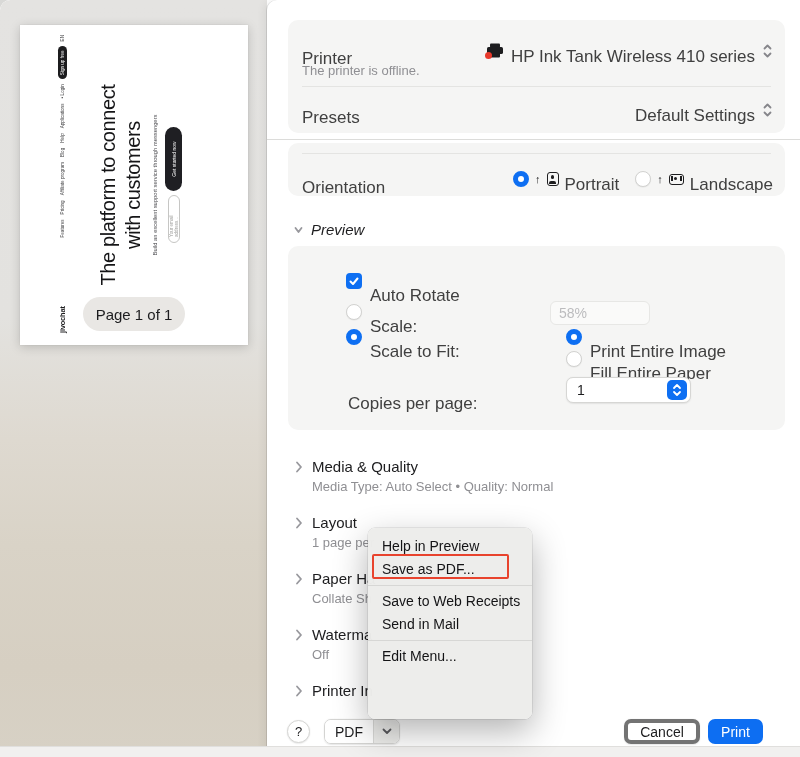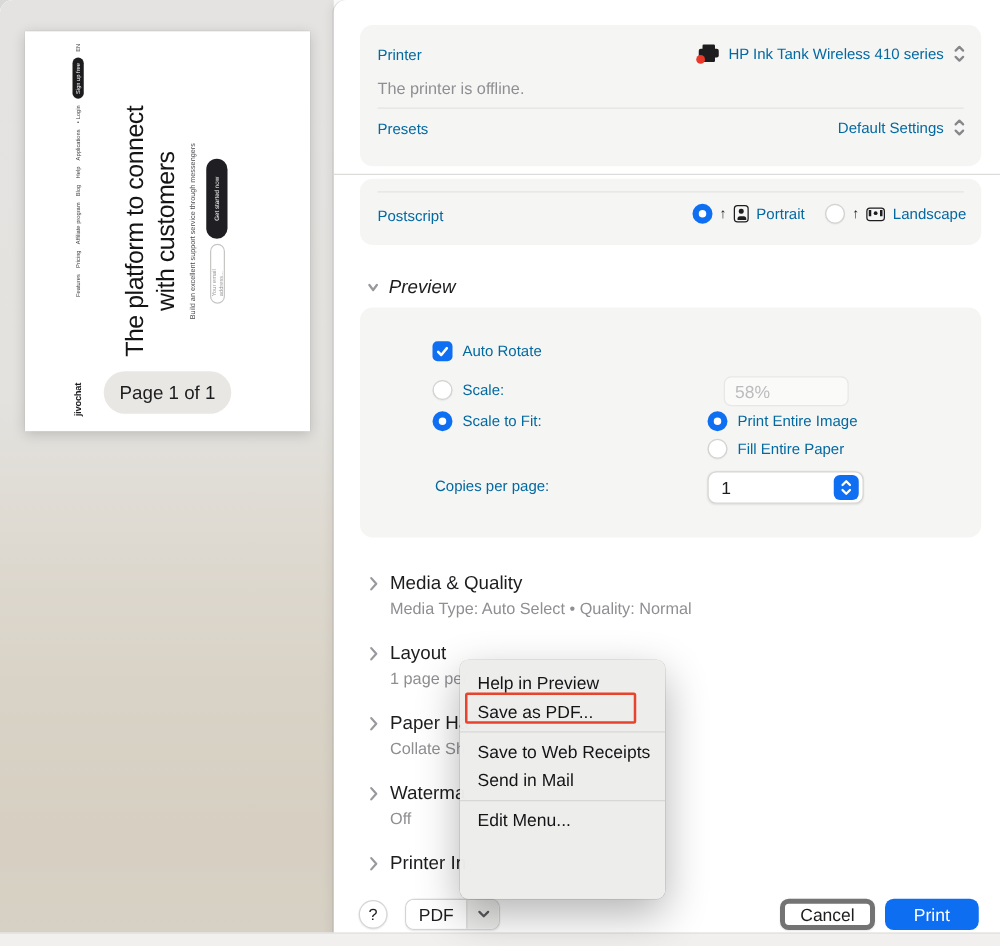--- a/index.html
+++ b/index.html
@@ -30,21 +30,21 @@
     display:flex; align-items:center; padding-left:5px; font-size:4.6px; color:#9a9a98; background:#fff; }
   .thumb-cta { width:64px; height:17px; background:#1f1f23; border-radius:8.5px; color:#fff;
     font-size:5px; display:flex; align-items:center; justify-content:center; }
   .page-badge { position:absolute; left:83px; top:297px; width:102px; height:34px; border-radius:17px;
     background:#e9e7e4; display:flex; align-items:center; justify-content:center; font-size:15px; color:#1d1d1f; }
 
   
   .dialog-pane { position:absolute; left:267px; top:0; width:533px; height:757px; background:#ffffff;
     border-top-left-radius:10px; box-shadow:-1px 0 0 rgba(0,0,0,.10), -3px 0 8px rgba(0,0,0,.06); }
   .group { position:absolute; left:21px; width:497px; background:#f5f5f4; border-radius:10px; }
-  .lbl { font-size:12px; color:#0369a1; }
+  .lbl { font-size:17px; color:#404040;margin-top:12px; }
   .sub { font-size:13px; color:#8f8f93; }
   .hdiv { position:absolute; height:1px; background:#e4e4e2; }
 
   .val-cluster { position:absolute; display:flex; align-items:center; gap:7px; }
 
   .stepper-gray { width:11px; height:16px; }
   .stepper-gray polyline { fill:none; stroke:#86868b; stroke-width:1.8; stroke-linecap:round; stroke-linejoin:round; }
 
   .sep-full { position:absolute; left:0; top:139px; width:533px; height:1px; background:#dcdcda; }
 
@@ -89,21 +89,21 @@
     display:flex; align-items:center; justify-content:center; font-size:13px; color:#1d1d1f; }
   .pdf-split { position:absolute; left:57px; top:719px; height:25px; display:flex; border:1px solid #d4d4d2;
     border-radius:7px; overflow:hidden; box-shadow:0 0.5px 1.5px rgba(0,0,0,.10); }
   .pdf-main { width:48px; background:#fff; display:flex; align-items:center; justify-content:center; font-size:14px; }
   .pdf-arrow { width:26px; background:#ececea; border-left:1px solid #d8d8d6; display:flex; align-items:center; justify-content:center; }
   .pdf-arrow svg { width:10px; height:7px; }
   .pdf-arrow polyline { fill:none; stroke:#5a5a5e; stroke-width:1.8; stroke-linecap:round; stroke-linejoin:round; }
   .btn { position:absolute; top:719px; height:25px; border-radius:7px; display:flex; align-items:center;
     justify-content:center; font-size:14px; }
   .btn-cancel { left:357px; width:76px; background:#fff; border:4px solid #737373; box-shadow:0 0.5px 1.5px rgba(0,0,0,.10); color:#1d1d1f; }
-  .btn-print { left:441px; width:75px; background:#0d6ef2; color:#fff; font-weight:500; }
+  .btn-print { left:441px; width:55px; background:#0d6ef2; color:#fff; font-weight:500; }
   .bottom-strip { position:absolute; left:0; top:746px; width:800px; height:11px; background:#f1f0ef; border-top:1px solid #e0dfdd; z-index:5; }
 
   
   .printer-icon { position:relative; width:19px; height:16px; flex:none; }
   .printer-icon .dot { position:absolute; left:0; bottom:0; width:7px; height:7px; border-radius:50%; background:#e8392b; }
 
   
   .pdf-menu { position:absolute; left:368px; top:528px; width:164px; height:191px; background:rgba(237,237,235,.98);
     border-radius:7px; box-shadow:0 0 0 0.5px rgba(0,0,0,.14), 0 12px 34px rgba(0,0,0,.30); z-index:40; padding-top:7px; }
   .menu-item { height:23px; line-height:23px; padding-left:14px; font-size:14px; color:#141416; white-space:nowrap; }
@@ -175,21 +175,21 @@
           <polyline points="2.5,5.5 5.5,2.5 8.5,5.5"></polyline>
             <polyline points="2.5,10.5 5.5,13.5 8.5,10.5"></polyline>
         </svg>
       </div>
     </div>
 
     <div class="sep-full"></div>
 
     <div class="group" style="top:143px; height:53px;">
       <div class="hdiv" style="left:14px; right:14px; top:10px;"></div>
-      <div class="lbl abs" style="left:14px; top:23px;">Postscript</div>
+      <div class="lbl abs" style="left:14px; top:23px;">Orientation</div>
       <div class="val-cluster" style="right:12px; top:20px; gap:6px;">
         <span class="radio sel"></span>
         <span class="up-arrow">↑</span>
         <span class="icon-portrait"></span>
         <span class="lbl">Portrait</span>
         <span class="radio" style="margin-left:10px;"></span>
         <span class="up-arrow">↑</span>
         <span class="icon-landscape"></span>
         <span class="lbl">Landscape</span>
       </div>
@@ -205,21 +205,21 @@
     <div class="group" style="top:246px; height:184px;">
       <span class="checkbox abs" style="left:58px; top:27px;">
         <svg viewBox="0 0 10 9">
             <polyline points="1.5,4.5 4,7 8.5,1.5"></polyline>
           </svg>
       </span>
       <span class="lbl abs" style="left:82px; top:28px;">Auto Rotate</span>
 
       <span class="radio abs" style="left:58px; top:58px;"></span>
       <span class="lbl abs" style="left:82px; top:59px;">Scale:</span>
-      <span class="scale-field" style="left:291px; top:55px;">58%</span>
+      <span class="scale-field" style="left:262px; top:55px;">58%</span>
 
       <span class="radio sel abs" style="left:58px; top:83px;"></span>
       <span class="lbl abs" style="left:82px; top:84px;">Scale to Fit:</span>
       <span class="radio sel abs" style="left:278px; top:83px;"></span>
       <span class="lbl abs" style="left:302px; top:84px;">Print Entire Image</span>
       <span class="radio abs" style="left:278px; top:105px;"></span>
       <span class="lbl abs" style="left:302px; top:106px;">Fill Entire Paper</span>
 
       <span class="lbl abs" style="left:60px; top:136px;">Copies per page:</span>
       <div class="copies-select" style="left:278px; top:131px;">

